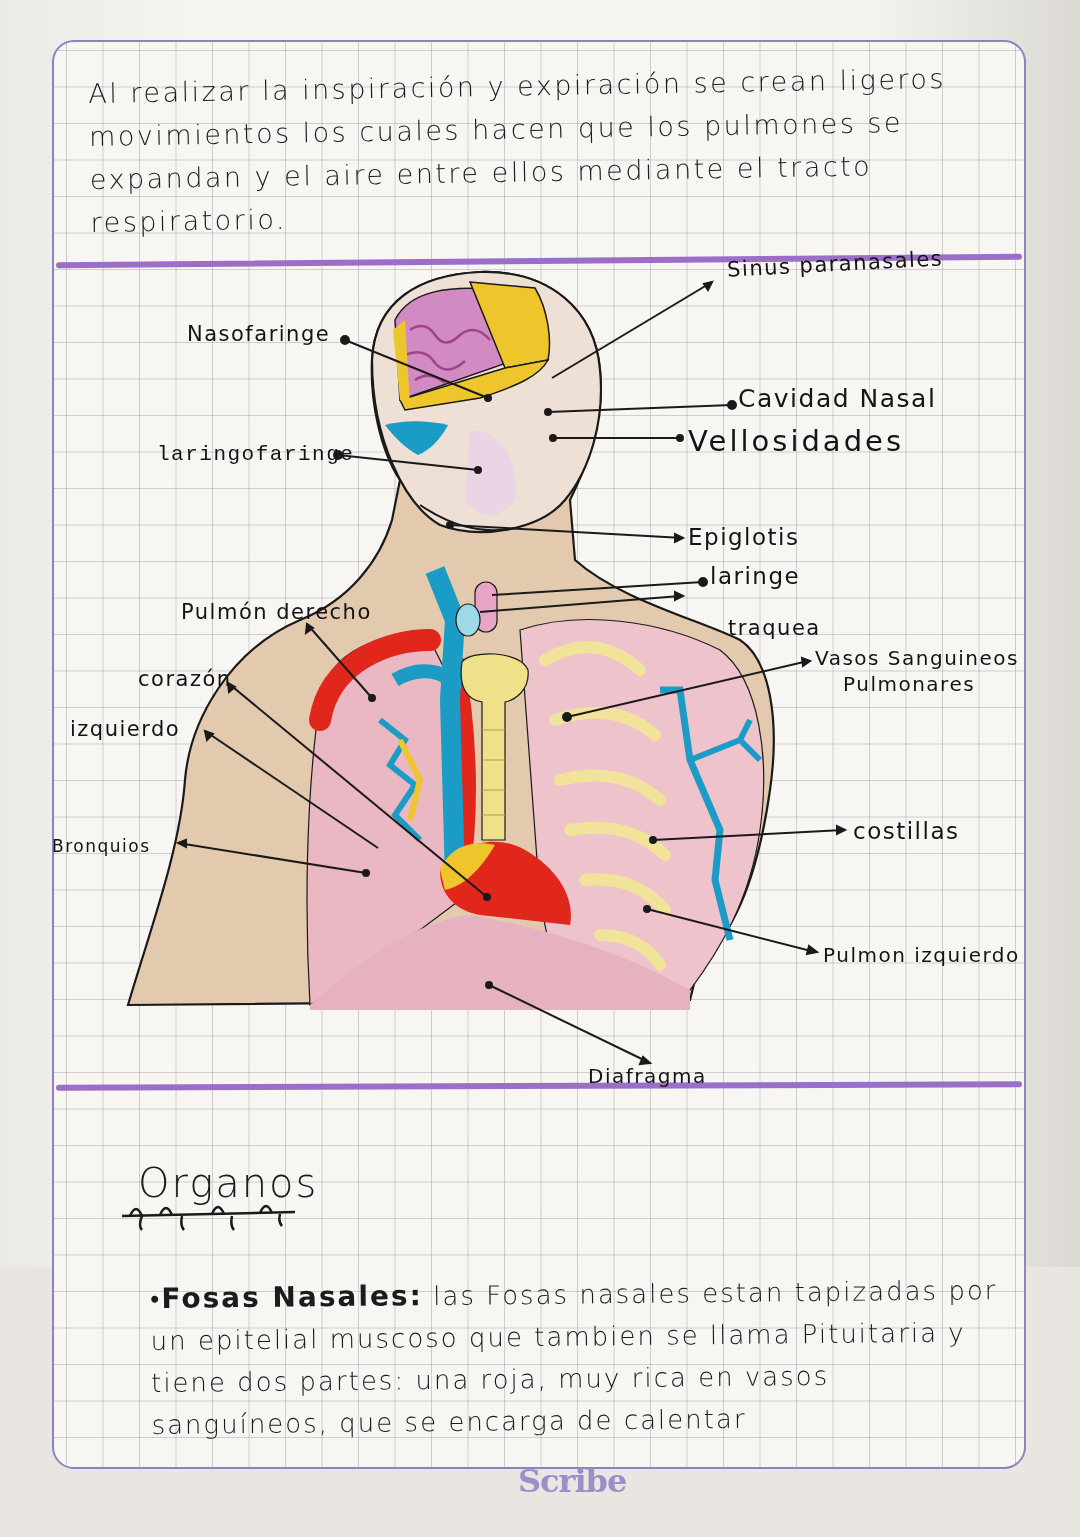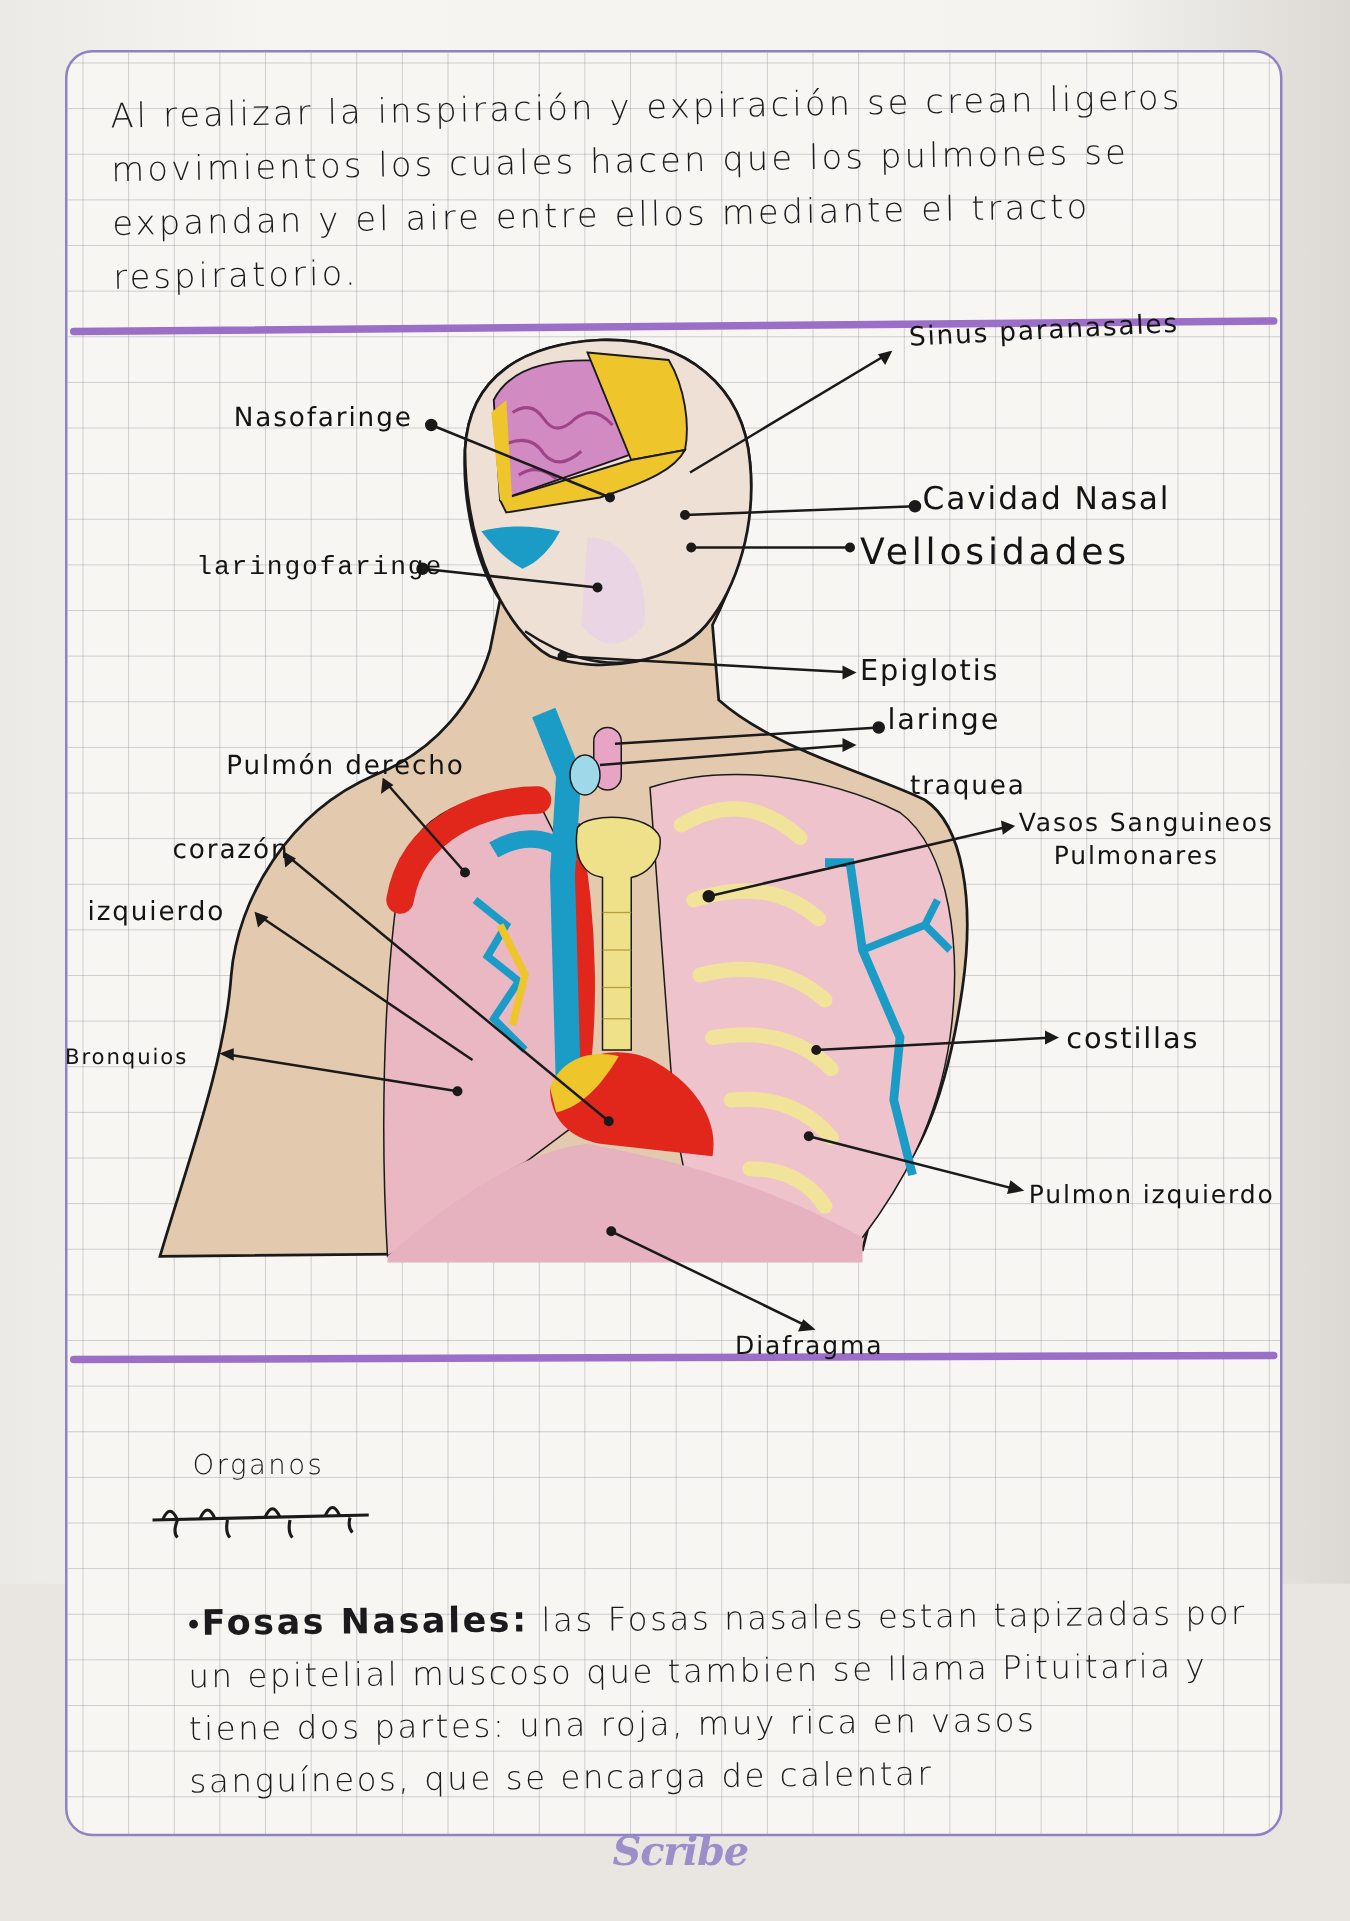--- a/index.html
+++ b/index.html
@@ -10,25 +10,25 @@
     background-color:#f7f6f3;
     background-image:
       linear-gradient(to right, rgba(120,120,130,.32) 1px, transparent 1px),
       linear-gradient(to bottom, rgba(120,120,130,.32) 1px, transparent 1px);
     background-size:36.5px 36.5px;background-position:12px 8px;overflow:hidden;}
   .divider{position:absolute;left:56px;width:966px;height:6px;background:#9b6ec8;border-radius:3px;}
   .hand{position:absolute;font-family:"DejaVu Sans",sans-serif;color:#1b1b1e;font-weight:300;letter-spacing:2px;white-space:nowrap;}
   .intro{left:88px;top:72px;font-size:27px;line-height:43px;width:920px;white-space:normal;transform:rotate(-1deg);transform-origin:left top;letter-spacing:2.5px;}
   .lbl{position:absolute;font-size:21px;color:#141414;letter-spacing:1.5px;white-space:nowrap;font-family:"DejaVu Sans",sans-serif;}
   .diagram{position:absolute;left:0;top:0;width:1080px;height:1537px;}
-  .section-title{left:154px;top:1160px;font-size:22px;letter-spacing:2px;}
+  .section-title{left:138px;top:1160px;font-size:40px;letter-spacing:2px;}
   .squiggle{position:absolute;left:120px;top:1198px;}
   .body-text{left:150px;top:1278px;font-size:26px;line-height:42px;width:860px;white-space:normal;letter-spacing:2px;transform:rotate(-0.6deg);transform-origin:left top;}
   .body-text .term{font-weight:700;font-size:28px;}
-  .brand{position:absolute;left:490px;top:1462px;font-family:"DejaVu Serif",serif;font-style:italic;font-weight:700;font-size:32px;color:#9b8fc9;letter-spacing:-1px;}
+  .brand{position:absolute;left:518px;top:1462px;font-family:"DejaVu Serif",serif;font-weight:700;font-size:32px;color:#9b8fc9;letter-spacing:-1px;}
 </style>
 </head>
 <body>
 
 <div class="paper">
   <div class="frame"></div>
 
   <div class="divider" style="top:258px;transform:rotate(-0.5deg);"></div>
   <div class="divider" style="top:1083px;transform:rotate(-0.2deg);"></div>
 

